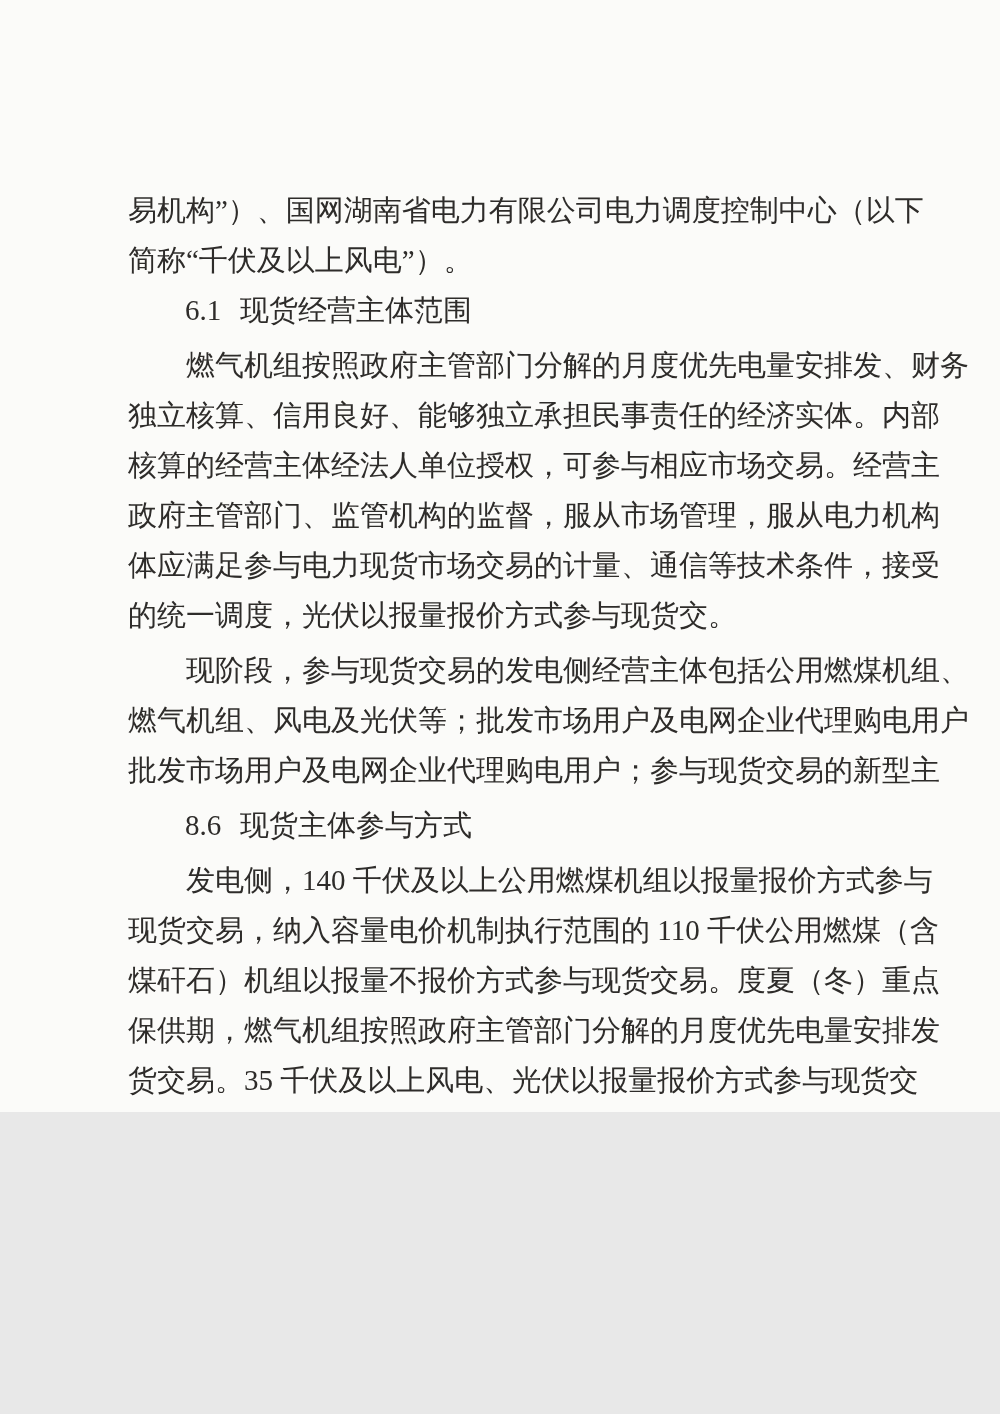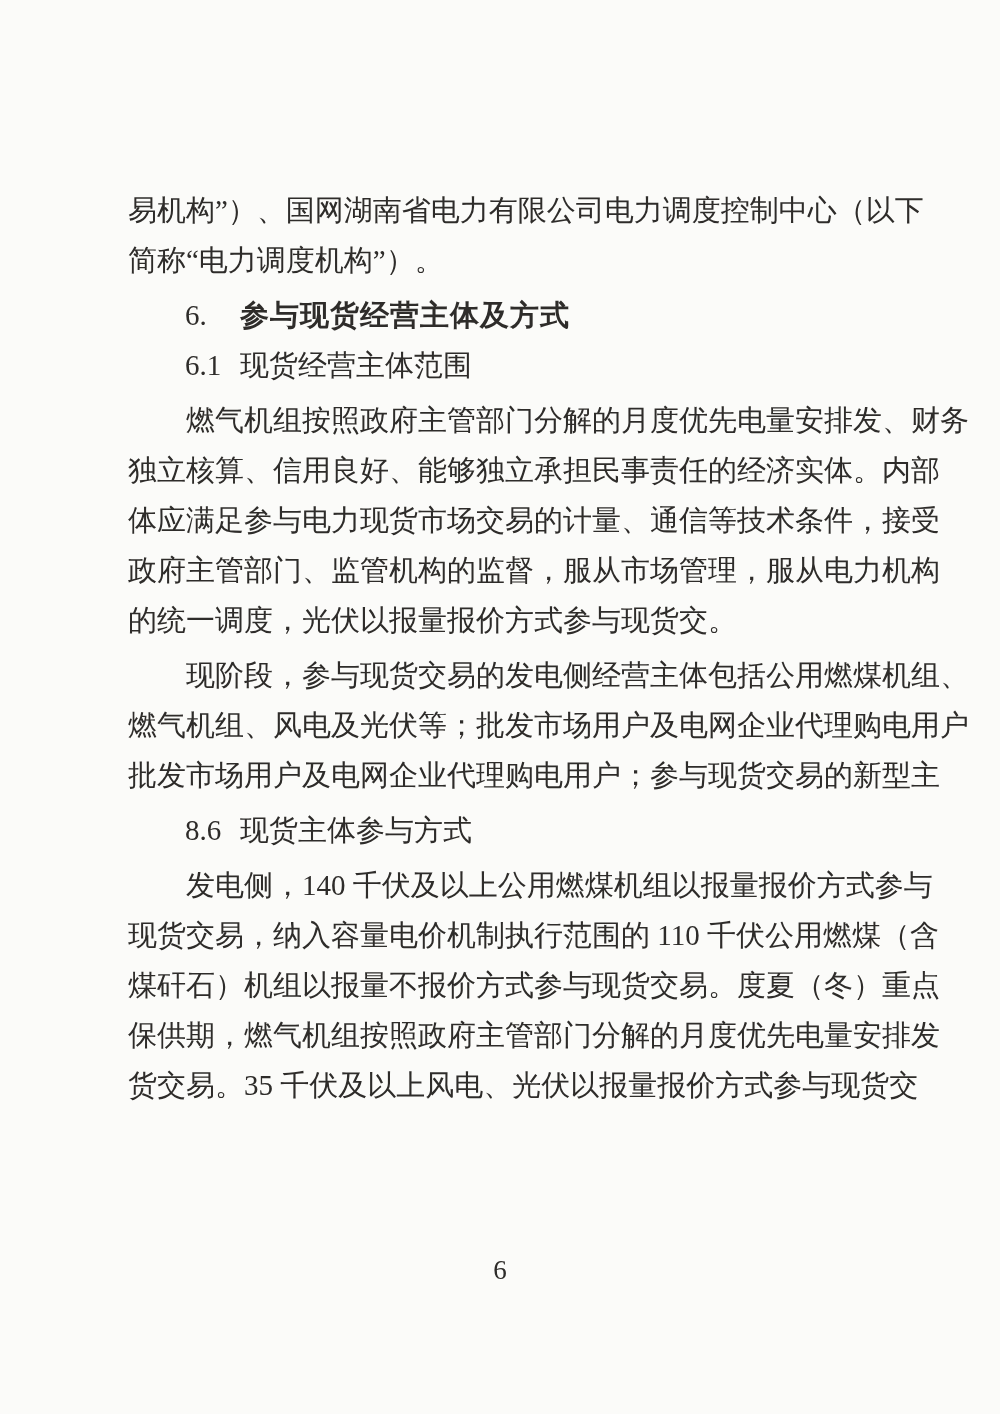--- a/index.html
+++ b/index.html
@@ -3,21 +3,21 @@
 <meta charset="utf-8">
 <style>
   html, body {
     margin: 0;
     padding: 0;
     background: #e8e8e8;
   }
   .page {
     position: relative;
     width: 1000px;
-    height: 1414px;
+    height: 1112px;
     margin: 0 auto;
     background: #fbfbf9;
     font-family: "Liberation Serif", "DejaVu Serif", serif;
     color: #2e2c2a;
     overflow: hidden;
   }
   .content {
     position: absolute;
     left: 128px;
     top: 185px;
@@ -56,34 +56,32 @@
     line-height: 40px;
   }
 </style>
 </head>
 <body>
 
 <div class="page">
   <div class="content">
 
     <div class="line">易机构”）、国网湖南省电力有限公司电力调度控制中心（以下</div>
-    <div class="line">简称“电力调度机构”）。</div>
+    <div class="line">简称“千伏及以上风电”）。</div>
 
-    <div class="line heading heading-bold gap-before">
-      <span class="h-num">6.</span><span class="h-title">参与现货经营主体及方式</span>
-    </div>
 
     <div class="line heading">
       <span class="h-num">6.1</span><span class="h-title">现货经营主体范围</span>
     </div>
 
     <div class="line indent gap-before">燃气机组按照政府主管部门分解的月度优先电量安排发、财务</div>
     <div class="line">独立核算、信用良好、能够独立承担民事责任的经济实体。内部</div>
+    <div class="line">核算的经营主体经法人单位授权，可参与相应市场交易。经营主</div>
+    <div class="line">政府主管部门、监管机构的监督，服从市场管理，服从电力机构</div>
     <div class="line">体应满足参与电力现货市场交易的计量、通信等技术条件，接受</div>
-    <div class="line">政府主管部门、监管机构的监督，服从市场管理，服从电力机构</div>
     <div class="line">的统一调度，光伏以报量报价方式参与现货交。</div>
 
     <div class="line indent gap-before">现阶段，参与现货交易的发电侧经营主体包括公用燃煤机组、</div>
     <div class="line">燃气机组、风电及光伏等；批发市场用户及电网企业代理购电用户</div>
     <div class="line">批发市场用户及电网企业代理购电用户；参与现货交易的新型主</div>
 
     <div class="line heading gap-before">
       <span class="h-num">8.6</span><span class="h-title">现货主体参与方式</span>
     </div>
 

